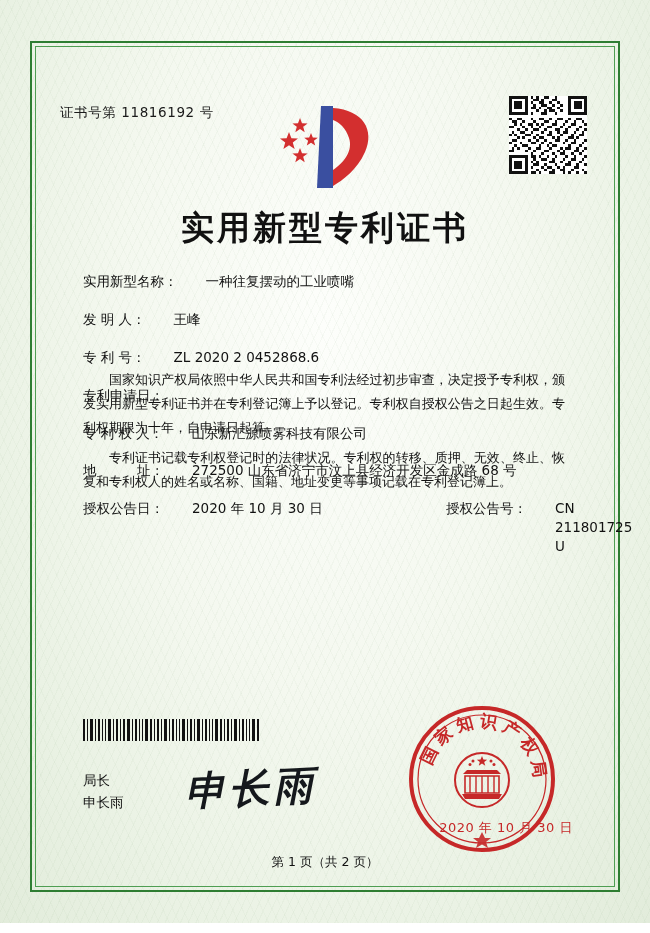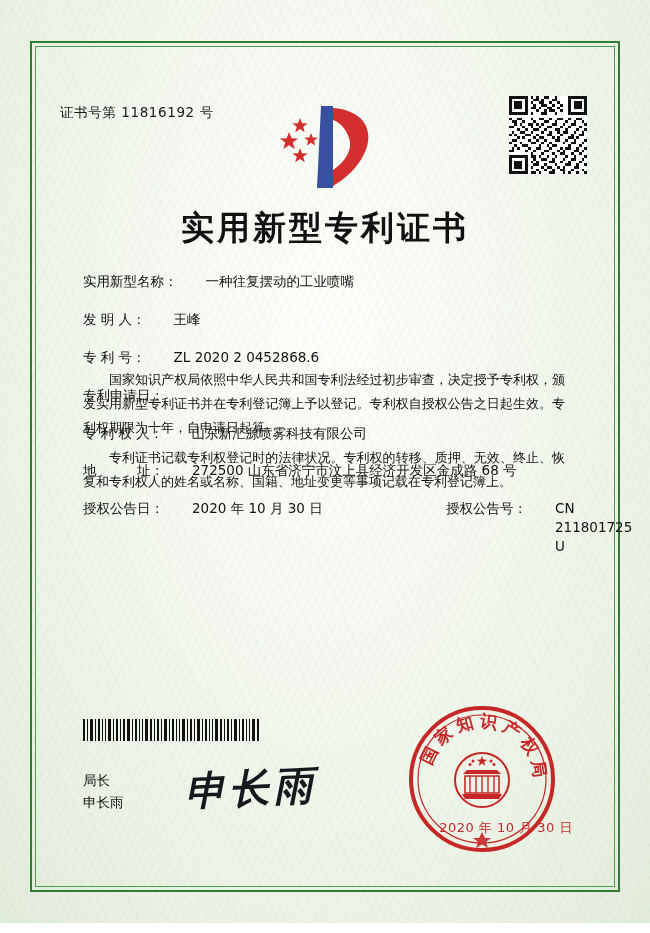--- a/index.html
+++ b/index.html
@@ -590,16 +590,17 @@
         </defs>
         <text font-family="DejaVu Serif, Liberation Serif, serif" font-size="17" font-weight="bold" fill="#c62828" letter-spacing="5">
           <textPath href="#sealArc" startOffset="8%">国家知识产权局</textPath>
         </text>
         <polygon points="75,128 78,134 84,134 79,138 81,144 75,140.5 69,144 71,138 66,134 72,134" fill="#c62828" opacity="0.9"></polygon>
       </svg>
     </div>
 
     <div class="seal-date">2020 年 10 月 30 日</div>
 
+    <div class="page-num">第 1 页（共 2 页）</div>
   </div>
 
   <div class="outside-note">其他事项参见背面</div>
 </div>
 
 </body></html>

